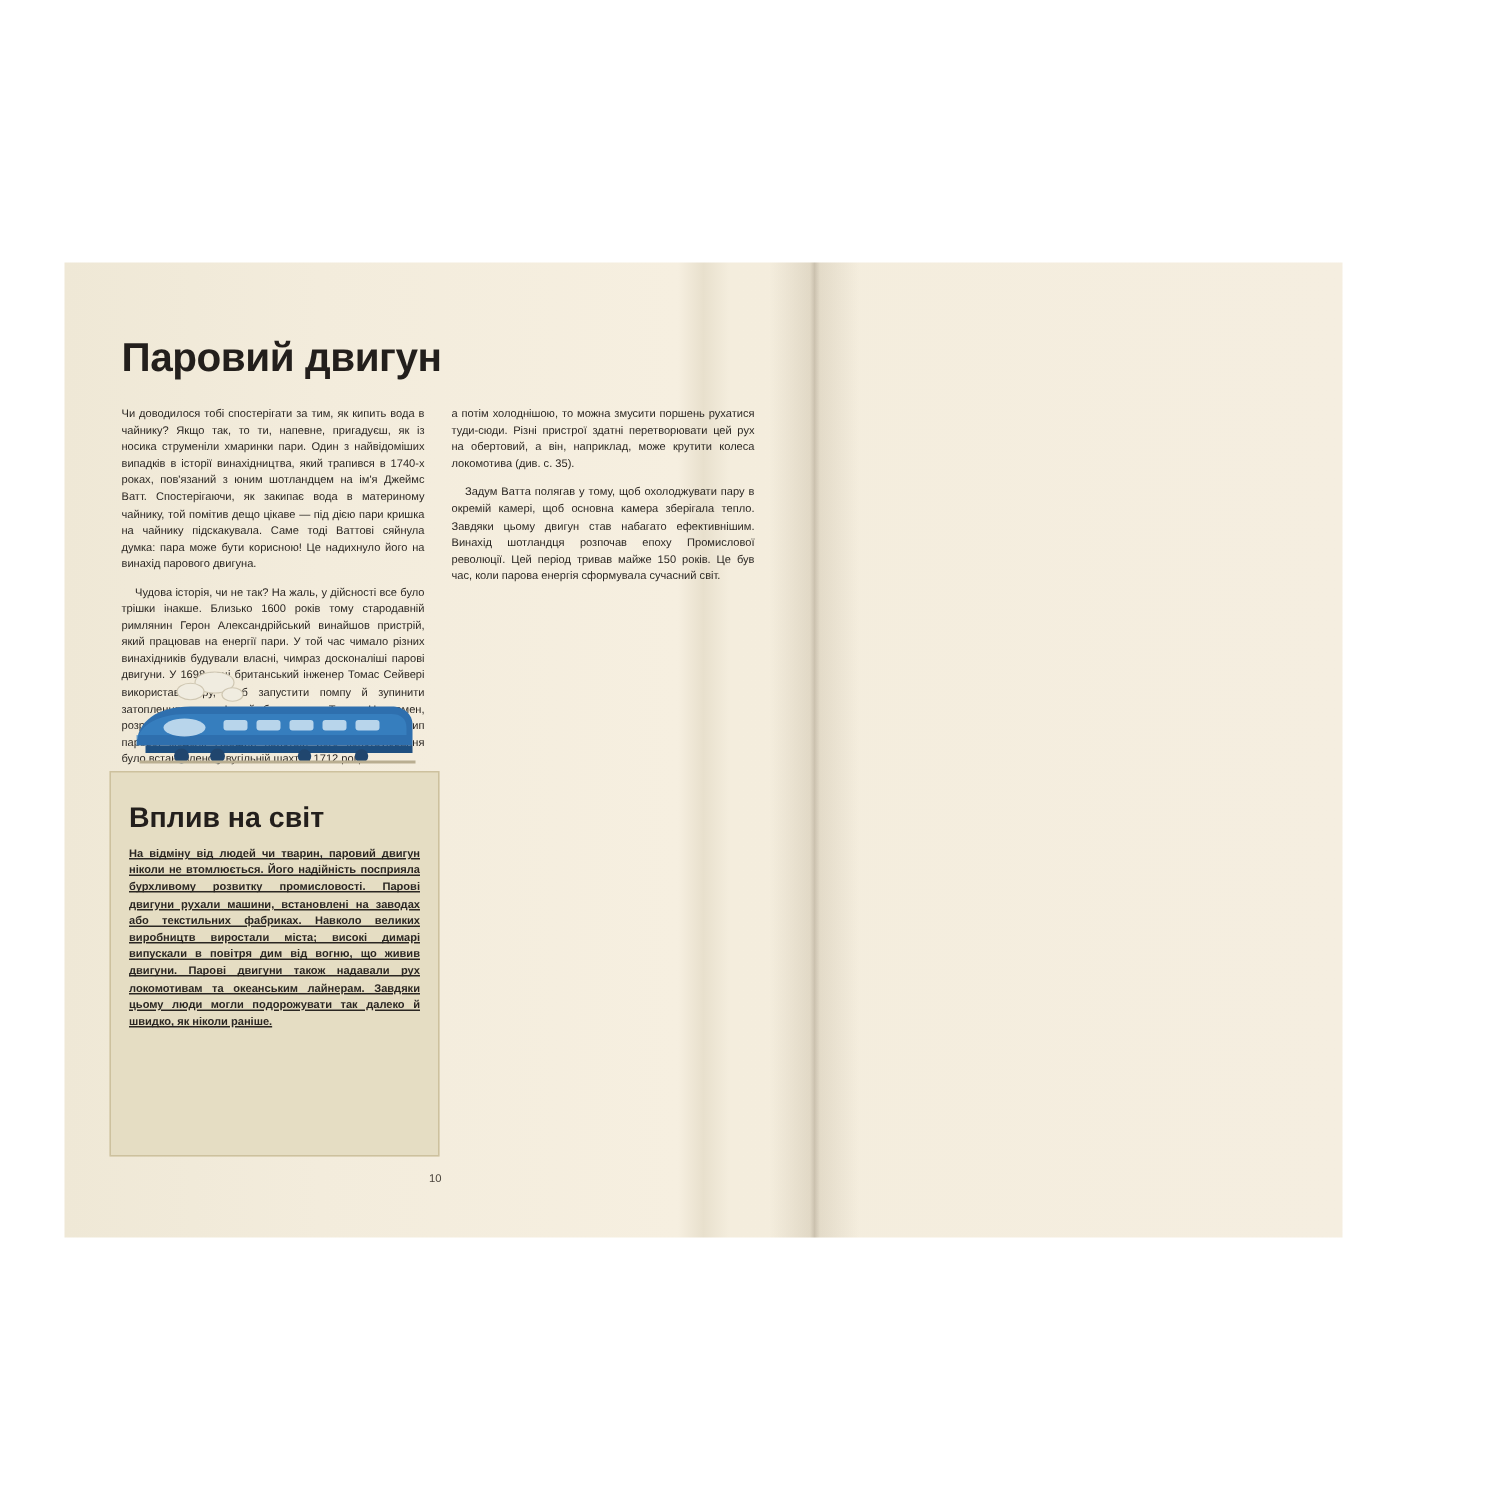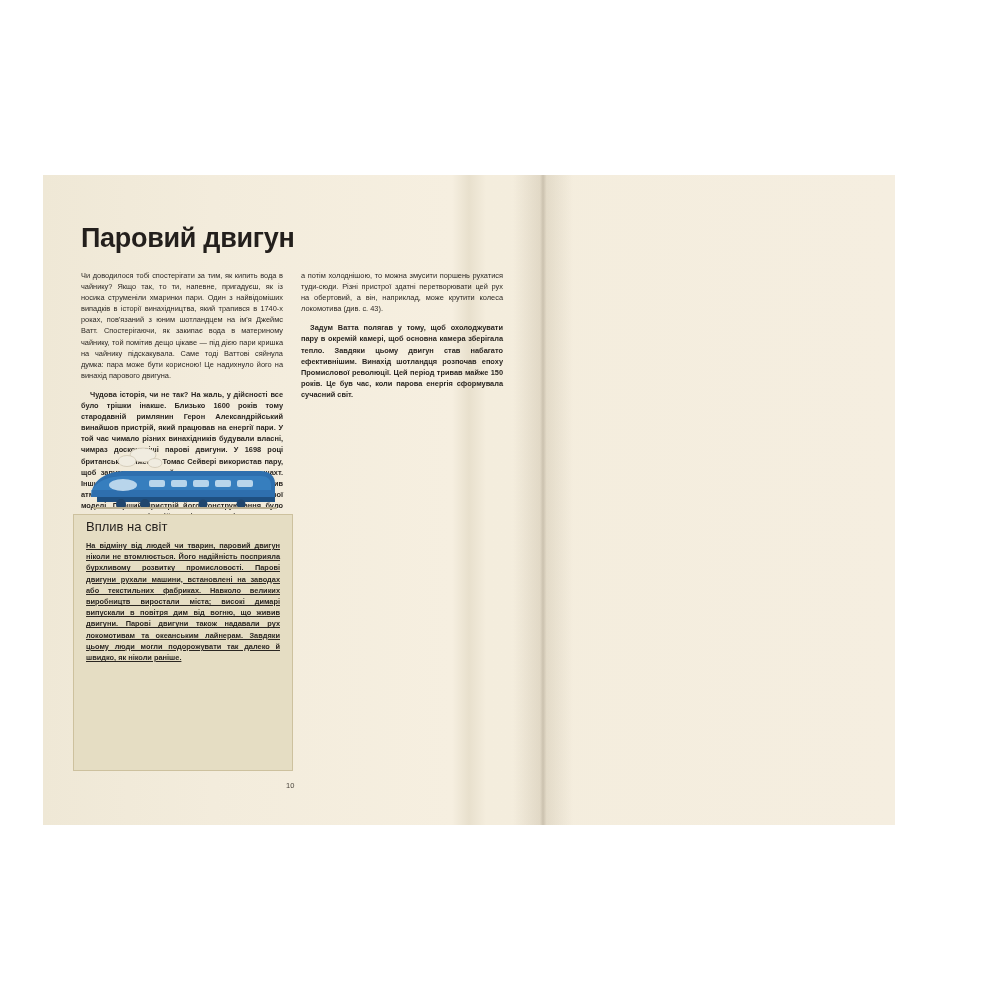--- a/index.html
+++ b/index.html
@@ -56,21 +56,21 @@
 
   .col {
     position: absolute;
     font-size: 7.4px;
     line-height: 11.1px;
     color: #2a2622;
     text-align: justify;
   }
   .col p { margin: 0 0 8px 0; }
   .col p.bold { font-weight: normal; }
-  .col .indent { text-indent: 9px; font-weight: bold; }
+  .col .indent { text-indent: 9px; }
   .col h3 {
     margin: 2px 0 4px 0;
     font-size: 7.8px;
     font-weight: bold;
     color: #231f1c;
   }
 
   .col-a { left: 38px; top: 95px; width: 202px; }
   .col-b { left: 258px; top: 95px; width: 202px; }
 
@@ -79,23 +79,23 @@
     position: absolute;
     left: 30px;
     top: 339px;
     width: 218px;
     height: 255px;
     background: #e5ddc3;
     border: 1px solid #cdc19e;
   }
   .sidebar-box h2 {
     margin: 0;
-    padding: 4px 12px 6px 12px;
-    font-size: 13px;
-    font-weight: normal;
+    padding: 20px 12px 6px 12px;
+    font-size: 19px;
+    font-weight: bold;
     color: #231f1c;
   }
   .sidebar-box .sb-text {
     padding: 0 12px 10px 12px;
     font-size: 7.4px;
     line-height: 11.2px;
     font-weight: bold;
     color: #2a2622;
     text-align: justify;
     text-decoration: underline;
@@ -128,21 +128,21 @@
 
     <div class="col col-a">
       <p class="bold">Чи доводилося тобі спостерігати за тим, як кипить вода в чайнику? Якщо так, то ти, напевне, пригадуєш, як із носика струменіли хмаринки пари. Один з найвідоміших випадків в історії винахідництва, який трапився в 1740-х роках, пов'язаний з юним шотландцем на ім'я Джеймс Ватт. Спостерігаючи, як закипає вода в материному чайнику, той помітив дещо цікаве — під дією пари кришка на чайнику підскакувала. Саме тоді Ваттові сяйнула думка: пара може бути корисною! Це надихнуло його на винахід парового двигуна.</p>
       <p class="indent">Чудова історія, чи не так? На жаль, у дійсності все було трішки інакше. Близько 1600 років тому стародавній римлянин Герон Александрійський винайшов пристрій, який працював на енергії пари. У той час чимало різних винахідників будували власні, чимраз досконаліші парові двигуни. У 1698 році британський інженер Томас Сейвері використав пару, щоб запустити помпу й зупинити затоплення шахт. Інший британець, Томас Ньюкомен, розробив атмосферний двигун — удосконалений тип парової моделі. Перший пристрій його конструювання було встановлено у вугільній шахті в 1712 році.</p>
       <p class="indent">На момент Ваттового винаходу паровий двигун не був чимось новим. Його версія, по суті, стала вдосконаленим апаратом Ньюкомена.</p>
       <h3>Туди-сюди, по колу</h3>
       <p class="indent">В основі роботи всіх парових двигунів — властивість пари розширюватися, коли вона нагрівається, і стискатися, коли охолоджується. Якщо помістити пару в обмежений простір і по черзі робити її спершу гарячішою,</p>
     </div>
 
     <div class="col col-b">
-      <p>а потім холоднішою, то можна змусити поршень рухатися туди-сюди. Різні пристрої здатні перетворювати цей рух на обертовий, а він, наприклад, може крутити колеса локомотива (див. с. 43).</p>
+      <p>а потім холоднішою, то можна змусити поршень рухатися туди-сюди. Різні пристрої здатні перетворювати цей рух на обертовий, а він, наприклад, може крутити колеса локомотива (див. с. 35).</p>
       <p class="indent">Задум Ватта полягав у тому, щоб охолоджувати пару в окремій камері, щоб основна камера зберігала тепло. Завдяки цьому двигун став набагато ефективнішим. Винахід шотландця розпочав епоху Промислової революції. Цей період тривав майже 150 років. Це був час, коли парова енергія сформувала сучасний світ.</p>
     </div>
 
     <svg class="train" viewBox="0 0 200 72">
       <g>
         <ellipse cx="60" cy="10" rx="13" ry="7" fill="#f0ece0" stroke="#cfc7b2" stroke-width="0.8"></ellipse>
         <ellipse cx="44" cy="16" rx="9" ry="5.5" fill="#f0ece0" stroke="#cfc7b2" stroke-width="0.8"></ellipse>
         <ellipse cx="72" cy="18" rx="7" ry="4.5" fill="#f0ece0" stroke="#cfc7b2" stroke-width="0.8"></ellipse>
       </g>
       <g>

